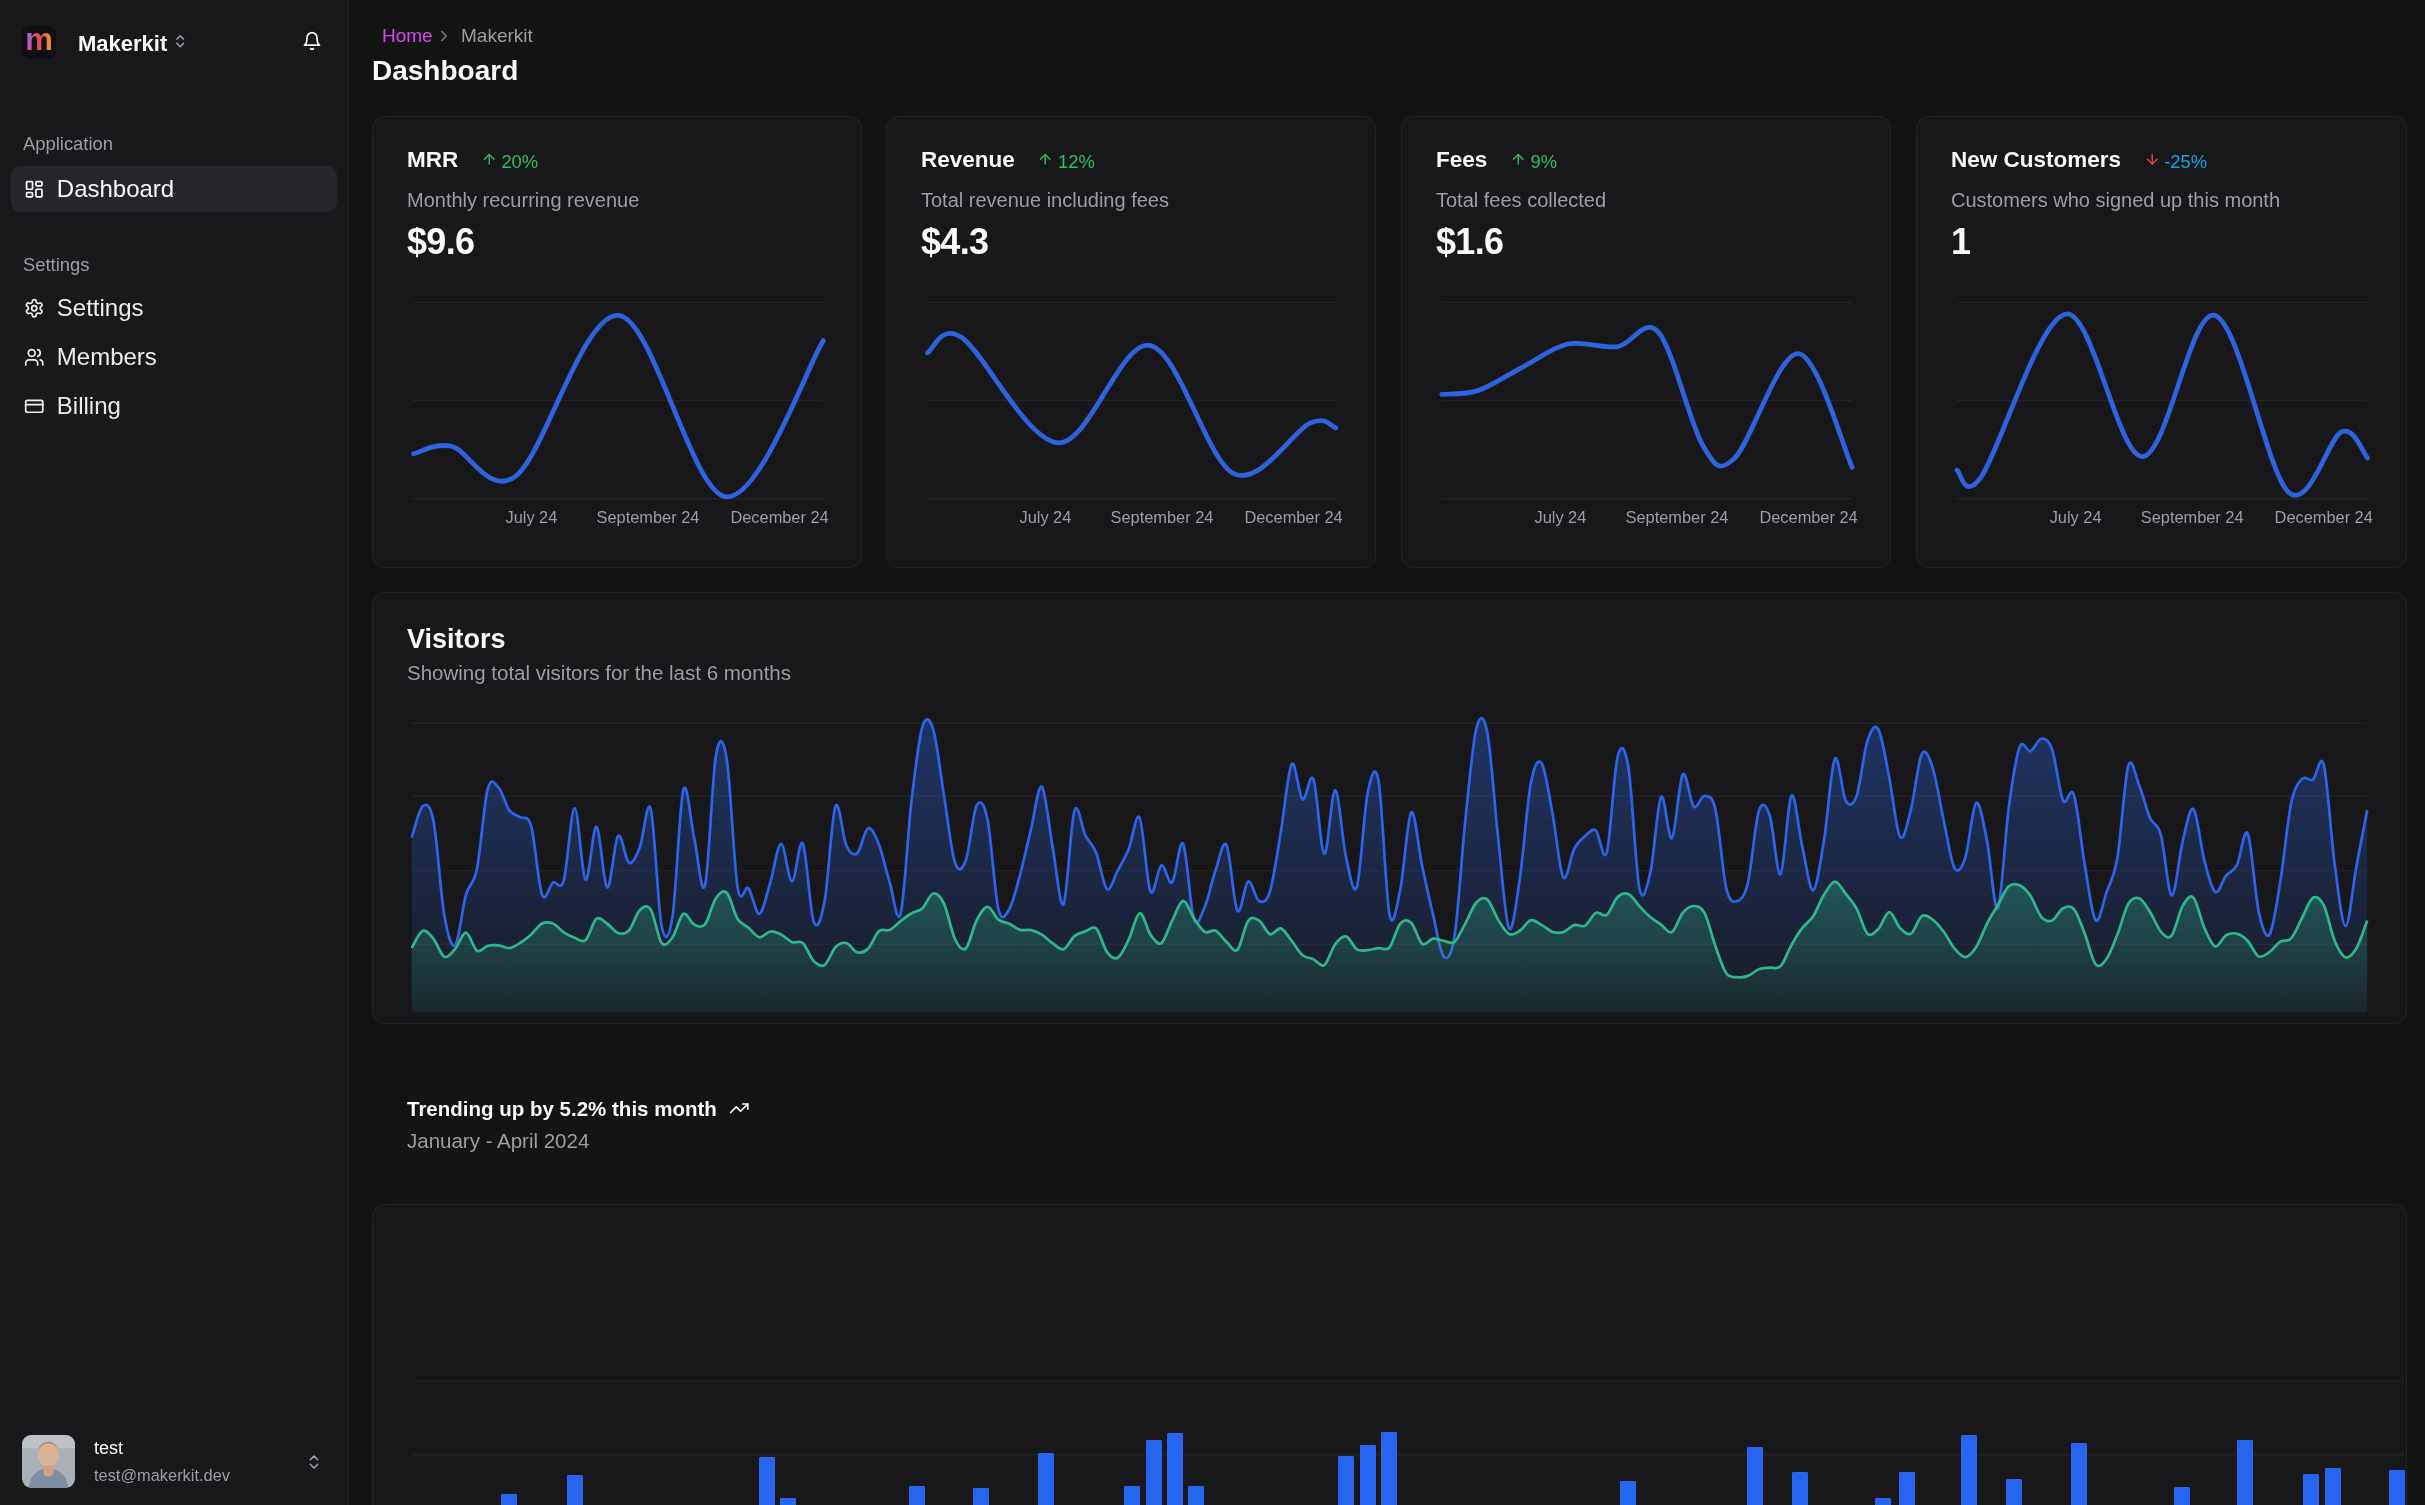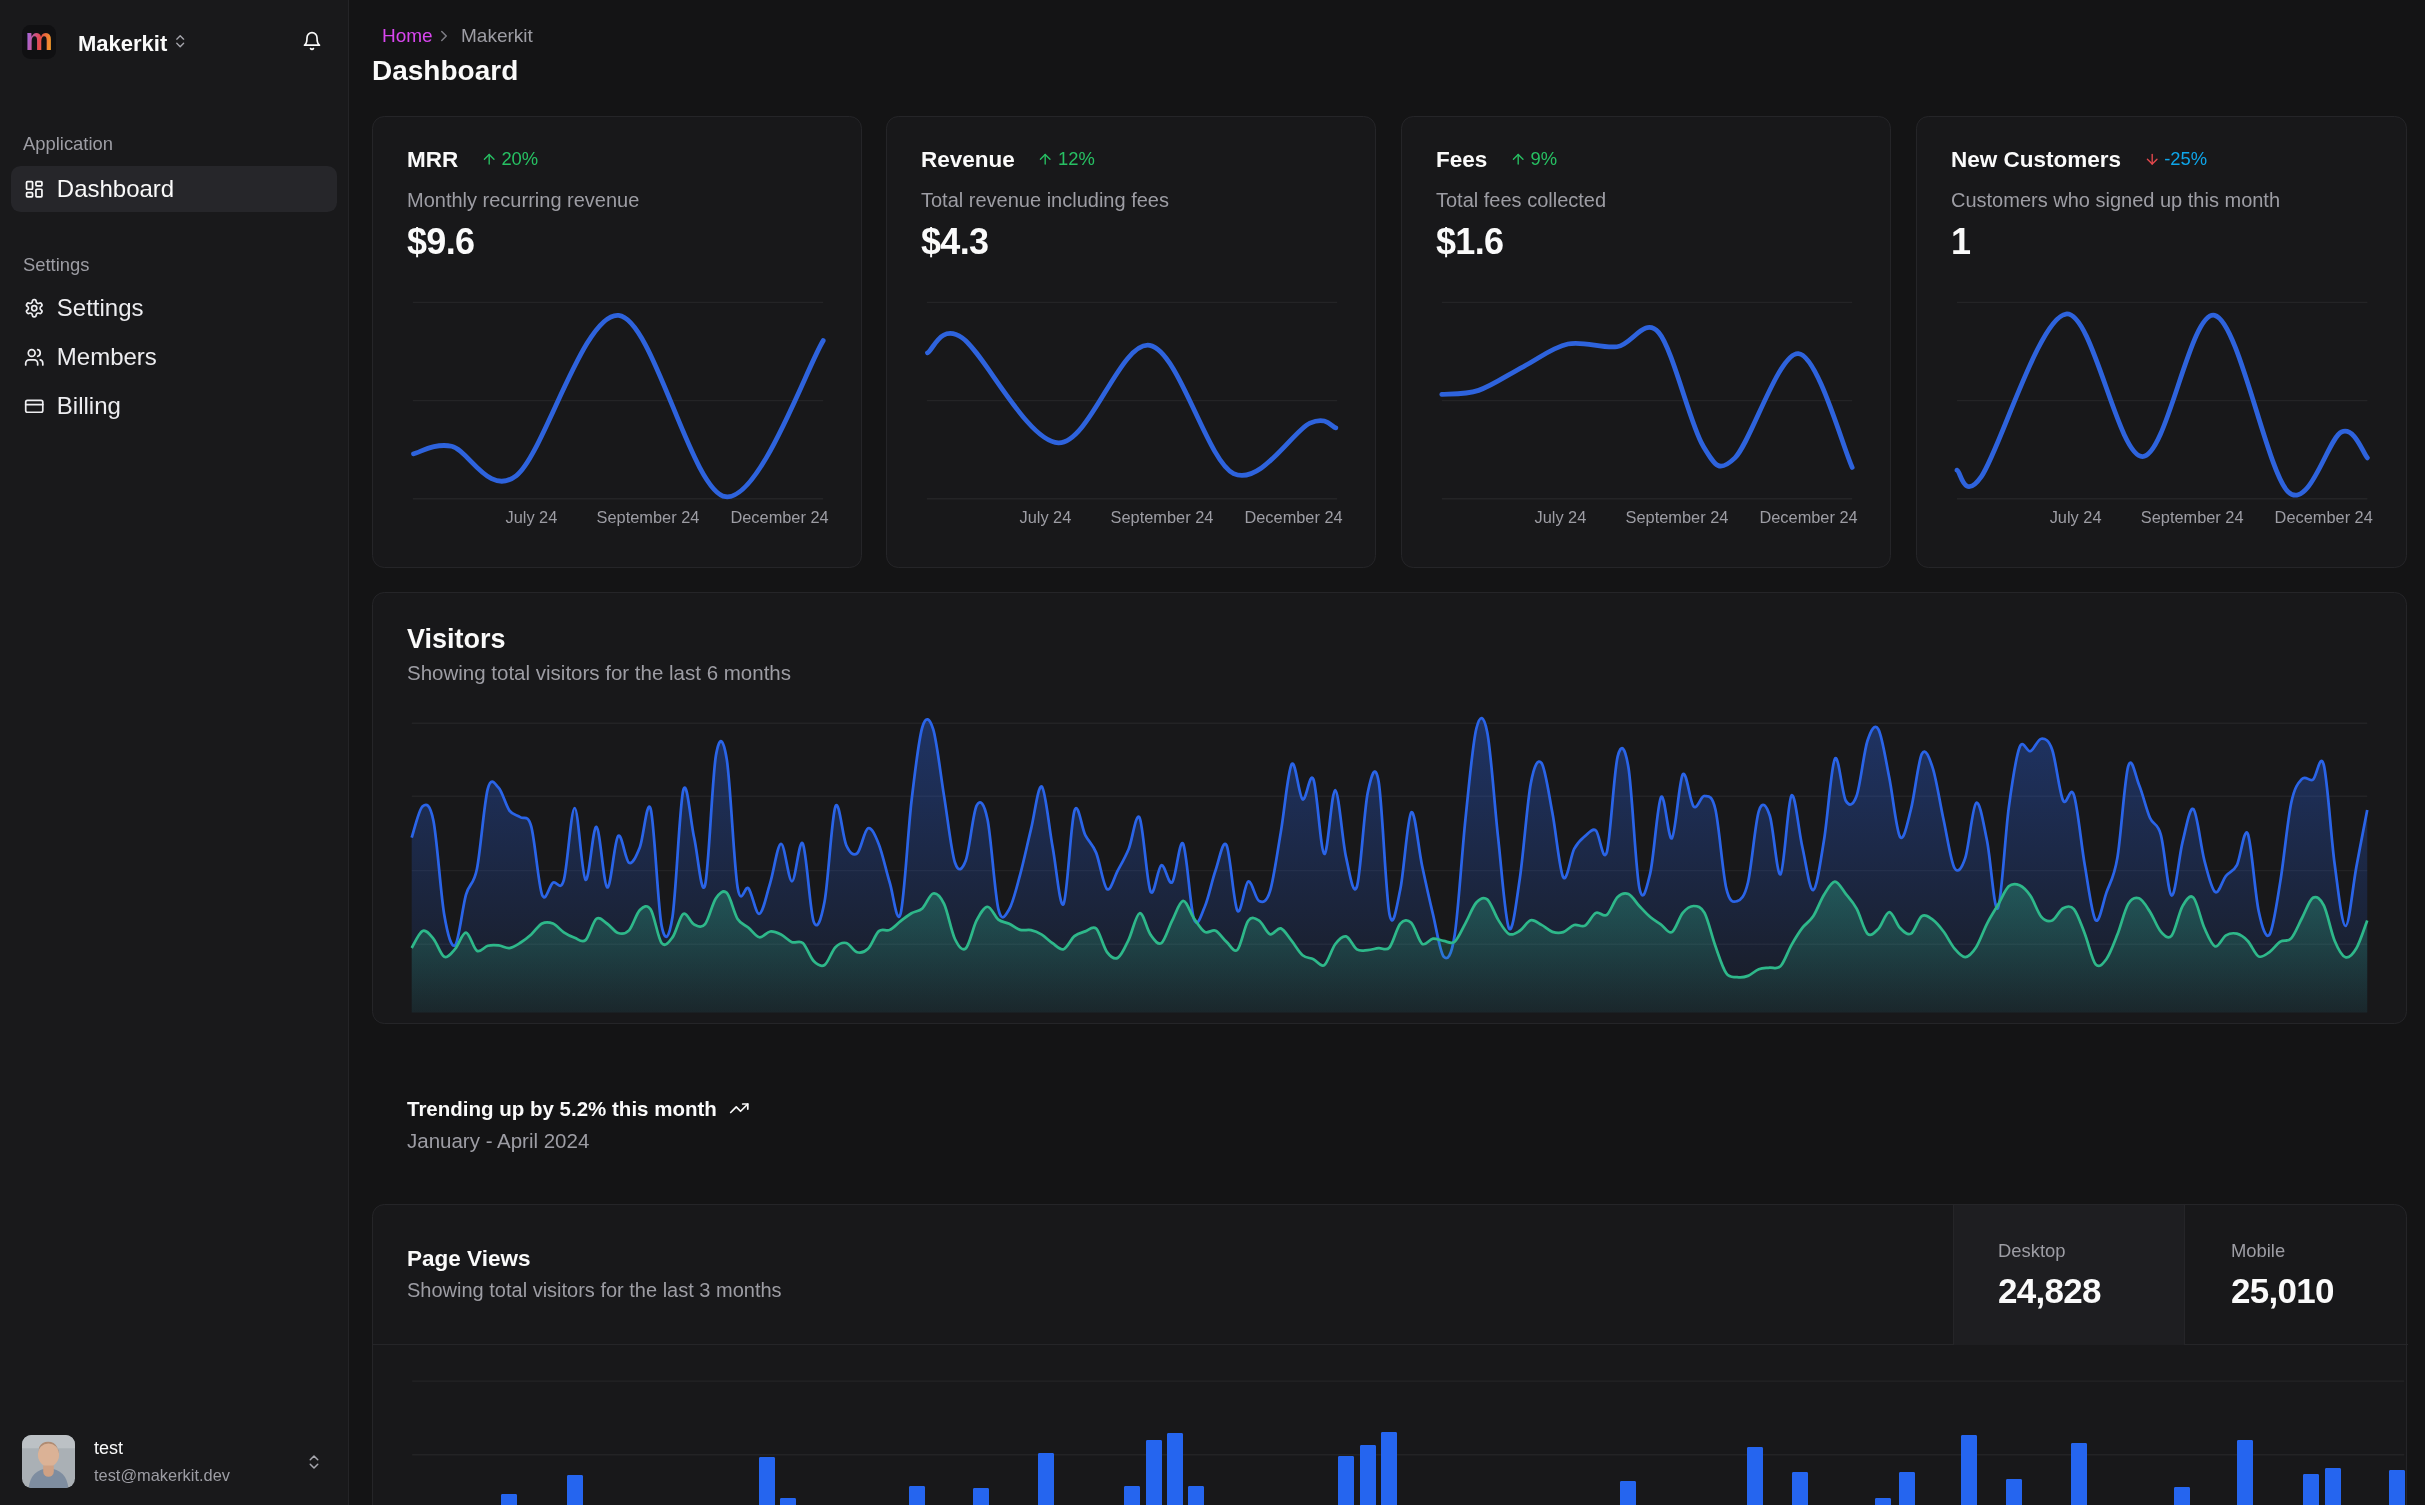--- a/index.html
+++ b/index.html
@@ -12,21 +12,21 @@
 .navitem{position:absolute;left:11px;width:326px;height:46px;border-radius:9.6px;display:flex;align-items:center;color:#ededf0;font-size:24px}
 .navitem svg{margin-left:13px;margin-right:12.3px;flex:0 0 auto}
 .navitem.active{background:#26262a;color:#fafafa}
 
 #main{position:absolute;left:350px;top:0;width:2076px;height:1505px}
 .crumb{position:absolute;top:24.6px;font-size:19px}
 .card{position:absolute;background:#18181a;border:1.4px solid #252528;border-radius:12.3px}
 .ctitle{position:absolute;left:34px;font-size:22.5px;font-weight:700;color:#fafafa}
 .csub{position:absolute;left:34px;font-size:20px;color:#9d9da4}
 .cval{position:absolute;left:34px;font-size:36px;font-weight:700;color:#fafafa;letter-spacing:-0.7px}
-.badge{display:inline-flex;align-items:center;gap:4.1px;font-size:18.4px;font-weight:400}
+.badge{display:inline-flex;align-items:flex-start;gap:4.1px;font-size:18.4px;font-weight:400}
 .green{color:#27c063}.red{color:#0ea5e9}
 .axis text{font-size:24px;fill:#9d9da4;font-family:"Liberation Sans",sans-serif}
 .bar{position:absolute;width:15.7px;background:#2565ef;border-radius:1.4px 1.4px 0 0}
 </style></head><body>
 
 <div id="sidebar">
   <div id="logo">
       <span>m</span>
     </div>
   <div id="orgname">Makerkit</div>
@@ -214,32 +214,20 @@
     <div class="abs" style="left:34px;top:504px;font-size:20.5px;font-weight:700;color:#fafafa">Trending up by 5.2% this month
       <svg style="vertical-align:-2.7px;margin-left:6.8px" width="20.5" height="20.5" viewBox="0 0 24 24" fill="none" stroke="#fafafa" stroke-width="2" stroke-linecap="round" stroke-linejoin="round">
           <polyline points="22 7 13.5 15.5 8.5 10.5 2 17"></polyline>
           <polyline points="16 7 22 7 22 13"></polyline>
         </svg>
     </div>
     <div class="abs" style="left:34px;top:536px;font-size:20.5px;color:#9d9da4">January - April 2024</div>
   </div>
 
   <div class="card" style="left:22px;top:1204px;width:2035px;height:532px">
-    <div style="position:absolute;left:0;top:0;width:2035px;height:140px;border-bottom:1.4px solid #252528">
-      <div class="ctitle" style="top:41px">Page Views</div>
-      <div class="csub" style="top:74px">Showing total visitors for the last 3 months</div>
-      <div style="position:absolute;right:224px;top:0;width:231px;height:140px;border-left:1.4px solid #252528;background:#1e1e21">
-        <div style="position:absolute;left:44px;top:35px;font-size:18.4px;color:#9d9da4">Desktop</div>
-        <div style="position:absolute;left:44px;top:66px;font-size:35px;font-weight:700;color:#fafafa;letter-spacing:-0.7px">24,828</div>
-      </div>
-      <div style="position:absolute;right:0;top:0;width:224px;height:140px;border-left:1.4px solid #252528">
-        <div style="position:absolute;left:46px;top:35px;font-size:18.4px;color:#9d9da4">Mobile</div>
-        <div style="position:absolute;left:46px;top:66px;font-size:35px;font-weight:700;color:#fafafa;letter-spacing:-0.7px">25,010</div>
-      </div>
-    </div>
     <svg class="abs" style="left:0;top:140px" width="2035" height="392" viewBox="0 0 2982 575">
       <g stroke="#ffffff" stroke-opacity="0.05" stroke-width="2">
         <line x1="56" y1="53" x2="2978" y2="53"></line>
           <line x1="56" y1="161" x2="2978" y2="161"></line>
           <line x1="56" y1="269" x2="2978" y2="269"></line>
       </g>
     </svg>
     <div class="bar" style="left:128px;top:289px;height:212px"></div>
 <div class="bar" style="left:194px;top:270px;height:231px"></div>
 <div class="bar" style="left:386px;top:252px;height:250px"></div>

